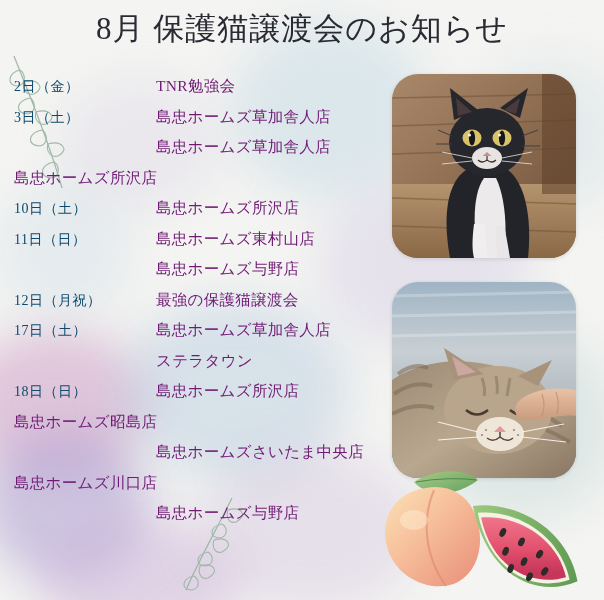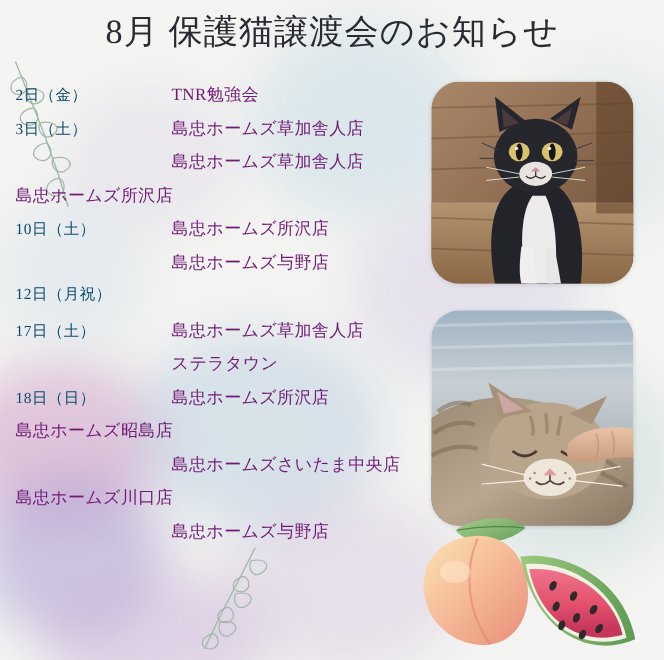--- a/index.html
+++ b/index.html
@@ -172,25 +172,30 @@
       <span class="place">島忠ホームズ草加舎人店</span>
     </div>
     <div class="row">
       <span class="place">島忠ホームズ所沢店</span>
     </div>
     <div class="row">
       <span class="date">10日（土）</span>
       <span class="place">島忠ホームズ所沢店</span>
     </div>
     <div class="row">
+      <span class="date">11日（日）</span>
+      <span class="place">島忠ホームズ東村山店</span>
+    </div>
+    <div class="row">
       <span class="date"></span>
       <span class="place">島忠ホームズ与野店</span>
     </div>
     <div class="row">
       <span class="date">12日（月祝）</span>
+      <span class="place">最強の保護猫譲渡会</span>
     </div>
     <div class="row">
       <span class="date">17日（土）</span>
       <span class="place">島忠ホームズ草加舎人店</span>
     </div>
     <div class="row">
       <span class="date"></span>
       <span class="place">ステラタウン</span>
     </div>
     <div class="row">

